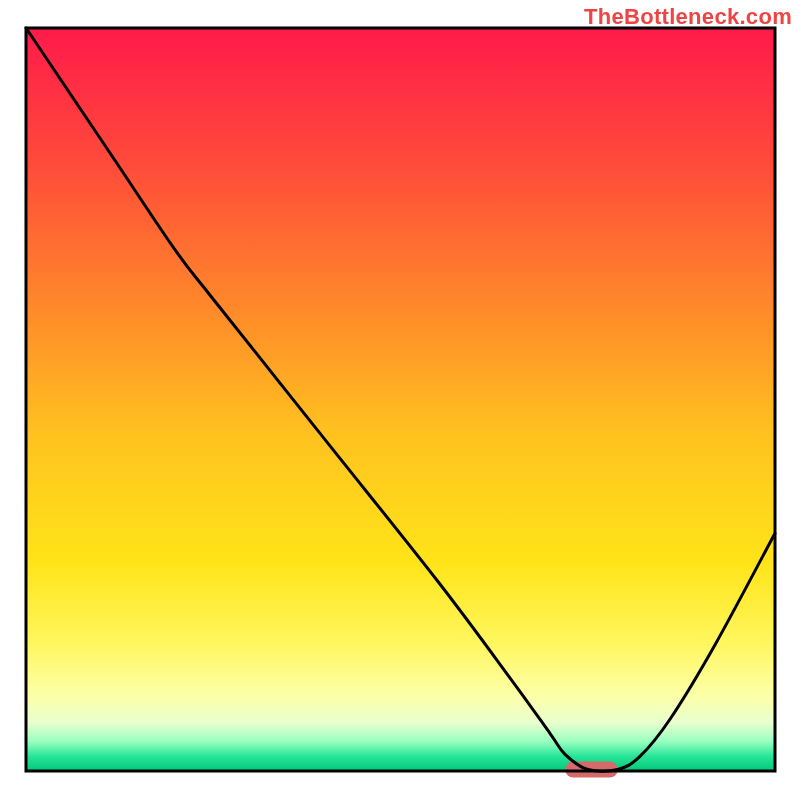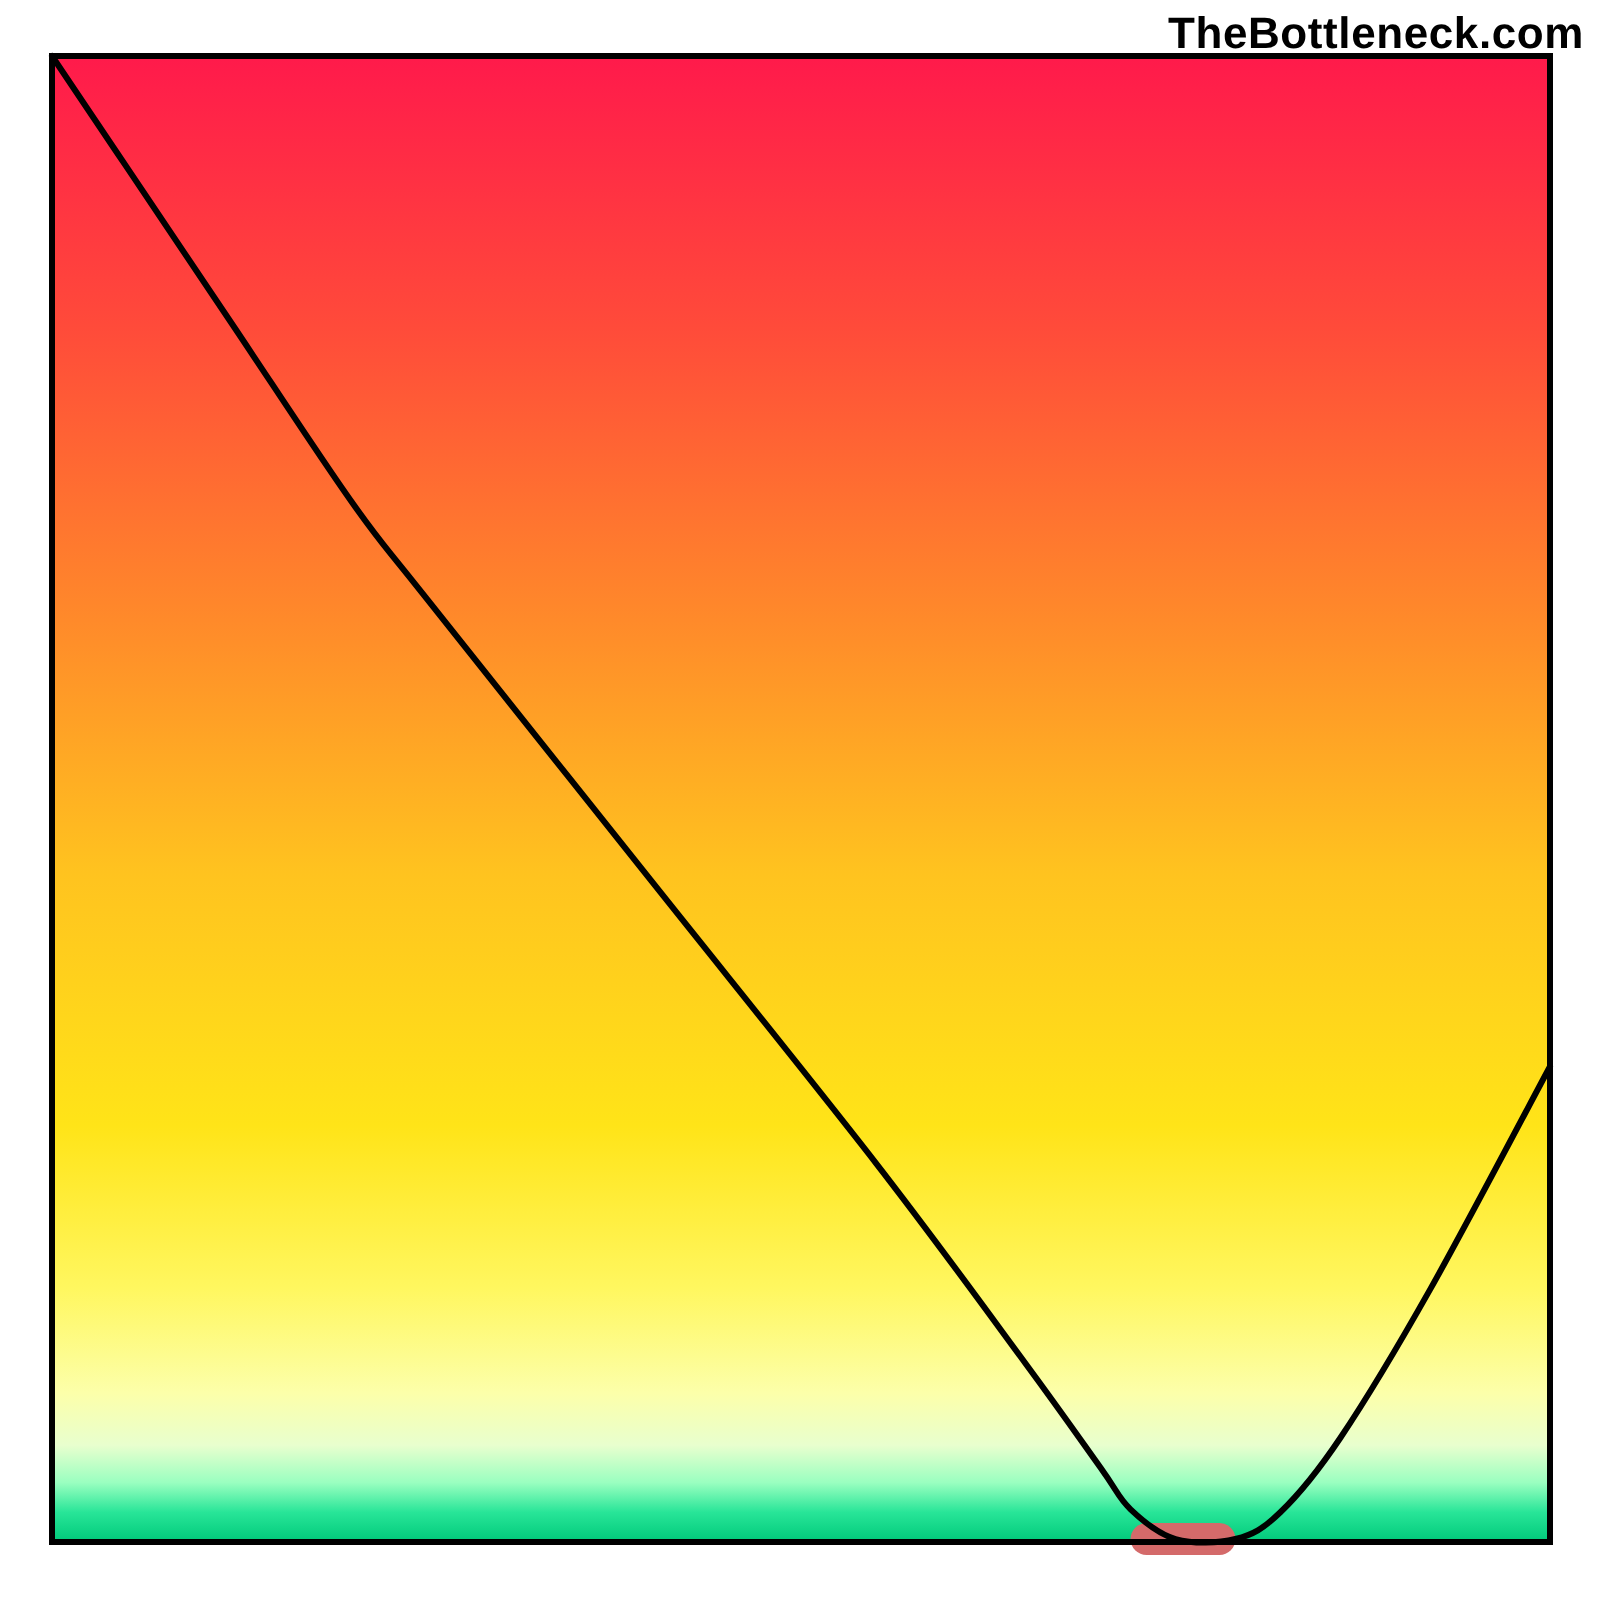--- a/index.html
+++ b/index.html
@@ -18,21 +18,21 @@
     left: 0;
     width: 800px;
     height: 800px;
   }
   .watermark {
     position: absolute;
     top: 4px;
     right: 8px;
     font-size: 22px;
     font-weight: bold;
-    color: #000000;
+    color: #ef4444;
     letter-spacing: 0.3px;
   }
   svg { display: block; }
 </style>
 </head>
 <body>
 
 <div class="chart-container">
   <svg id="chart-svg" width="800" height="800" viewBox="0 0 800 800">
     <defs>

